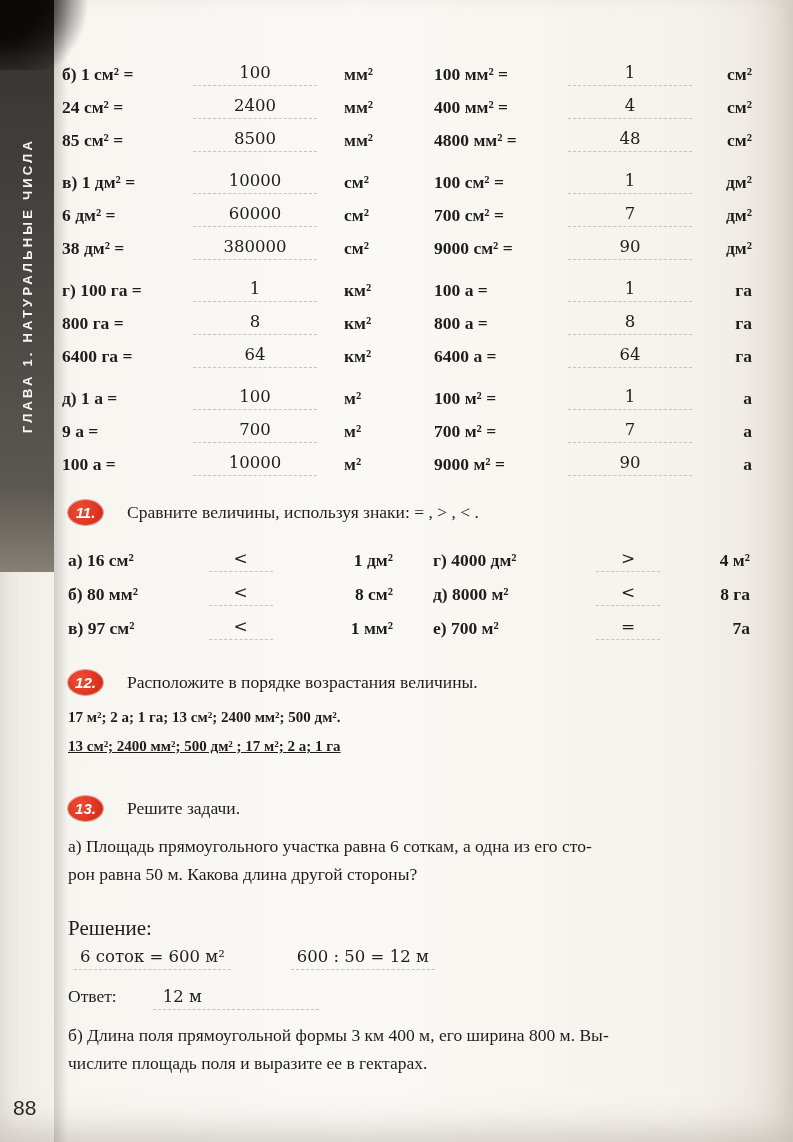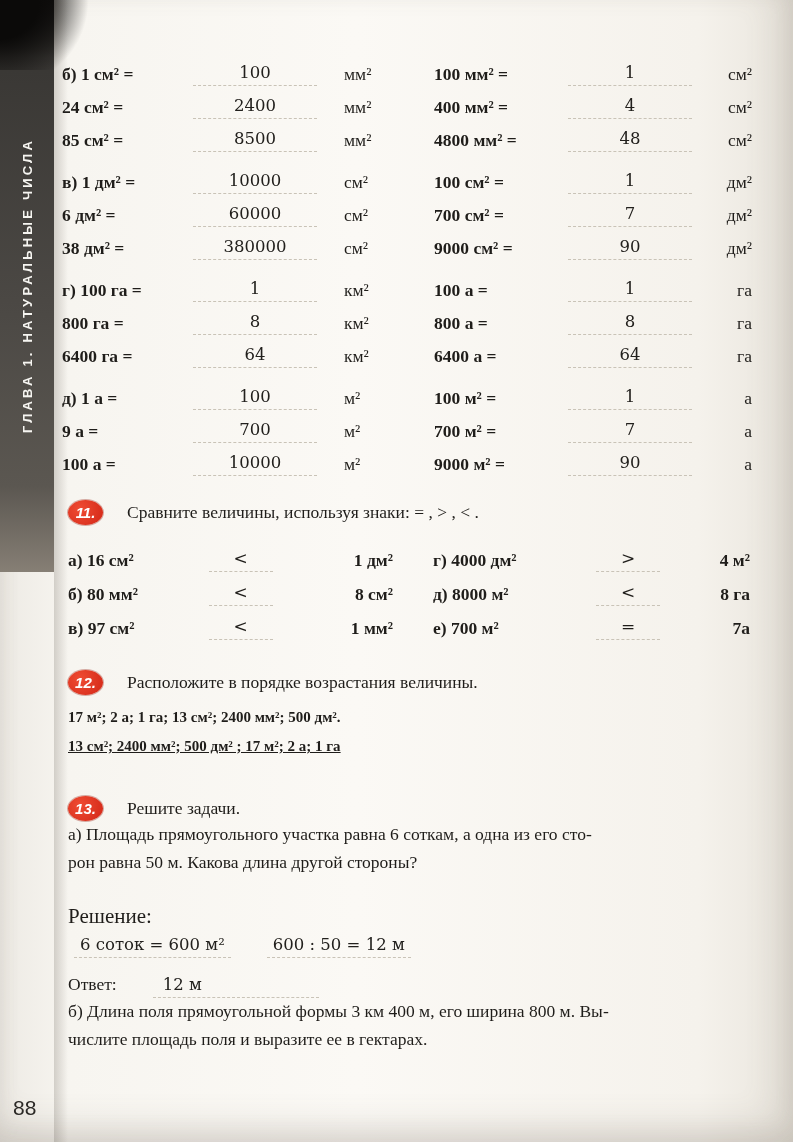--- a/index.html
+++ b/index.html
@@ -27,21 +27,21 @@
   .gutter {
     position:absolute; left:54px; top:0; width:14px; height:100%;
     background:linear-gradient(90deg,rgba(70,62,52,.20),rgba(70,62,52,0));
   }
   
   .conv { position:absolute; left:62px; top:58px; width:706px; }
   .conv-row { display:grid; grid-template-columns:118px 150px 88px 150px 110px 90px; height:33px; align-items:center; }
   .conv-row.group { margin-top:9px; }
   .clabel { font-size:17.5px; font-weight:600; white-space:nowrap; }
   .clabel.r2 { padding-left:16px; }
-  .cunit { font-size:17.5px; font-weight:400; padding-left:14px; white-space:nowrap; }
+  .cunit { font-size:17.5px; font-weight:700; padding-left:14px; white-space:nowrap; }
   .cunit.ru { text-align:right; padding-left:0; padding-right:16px; }
   .cans { text-align:center; }
   .hand { font-family:"DejaVu Serif", serif; font-size:16.5px; color:#22201d; }
   .dash { display:inline-block; min-width:112px; text-align:center; padding:0 6px 3px;
           border-bottom:1.6px dashed #c9c3b7; }
   
   .task { position:absolute; left:62px; width:706px; }
   .task-head { display:flex; align-items:center; gap:24px; padding-left:6px; }
   .badge {
     flex:0 0 auto; display:inline-flex; align-items:center; justify-content:center;
@@ -55,23 +55,23 @@
   .t11-row { display:grid; grid-template-columns:130px 85px 110px 190px 90px 101px; height:34px; align-items:center; padding-left:6px; }
   .expr { font-size:17.5px; font-weight:600; white-space:nowrap; }
   .expr.right { text-align:right; }
   .expr.pad { padding-left:40px; }
   .expr.end { text-align:right; padding-right:24px; }
   .sign-cell { text-align:center; }
   .sign { display:inline-block; min-width:64px; text-align:center; padding-bottom:3px;
           border-bottom:1.6px dashed #c9c3b7; font-family:"DejaVu Serif", serif; font-size:17px; }
   .t12-line { padding-left:6px; margin-top:14px; font-size:15px; font-weight:600; white-space:nowrap; }
   .t12-line.answer { font-weight:600; margin-top:12px;text-decoration:underline; }
-  .body-text { padding-left:6px; margin-top:0; font-size:17.5px; line-height:1.58; white-space:pre-line; }
+  .body-text { padding-left:6px; margin-top:12px; font-size:17.5px; line-height:1.58; white-space:pre-line; }
   .sol-label { padding-left:6px; margin-top:28px; font-size:21px; }
-  .sol-line { padding-left:12px; margin-top:6px; display:flex; gap:36px; align-items:baseline; }
+  .sol-line { padding-left:12px; margin-top:6px; display:flex; gap:60px; align-items:baseline; }
   .ans-line { padding-left:6px; margin-top:16px; display:flex; align-items:baseline; }
   .ans-line .label { font-size:17.5px; }
   .ans-line .hand { margin-left:36px; }
   .ans-line .dash { min-width:150px; text-align:left; padding-left:10px; }
   .page-number {
     position:absolute; left:13px; bottom:22px;
     font-family:"Liberation Sans", sans-serif; font-size:21px; color:#2b2926;
   }
 </style>
 </head>

